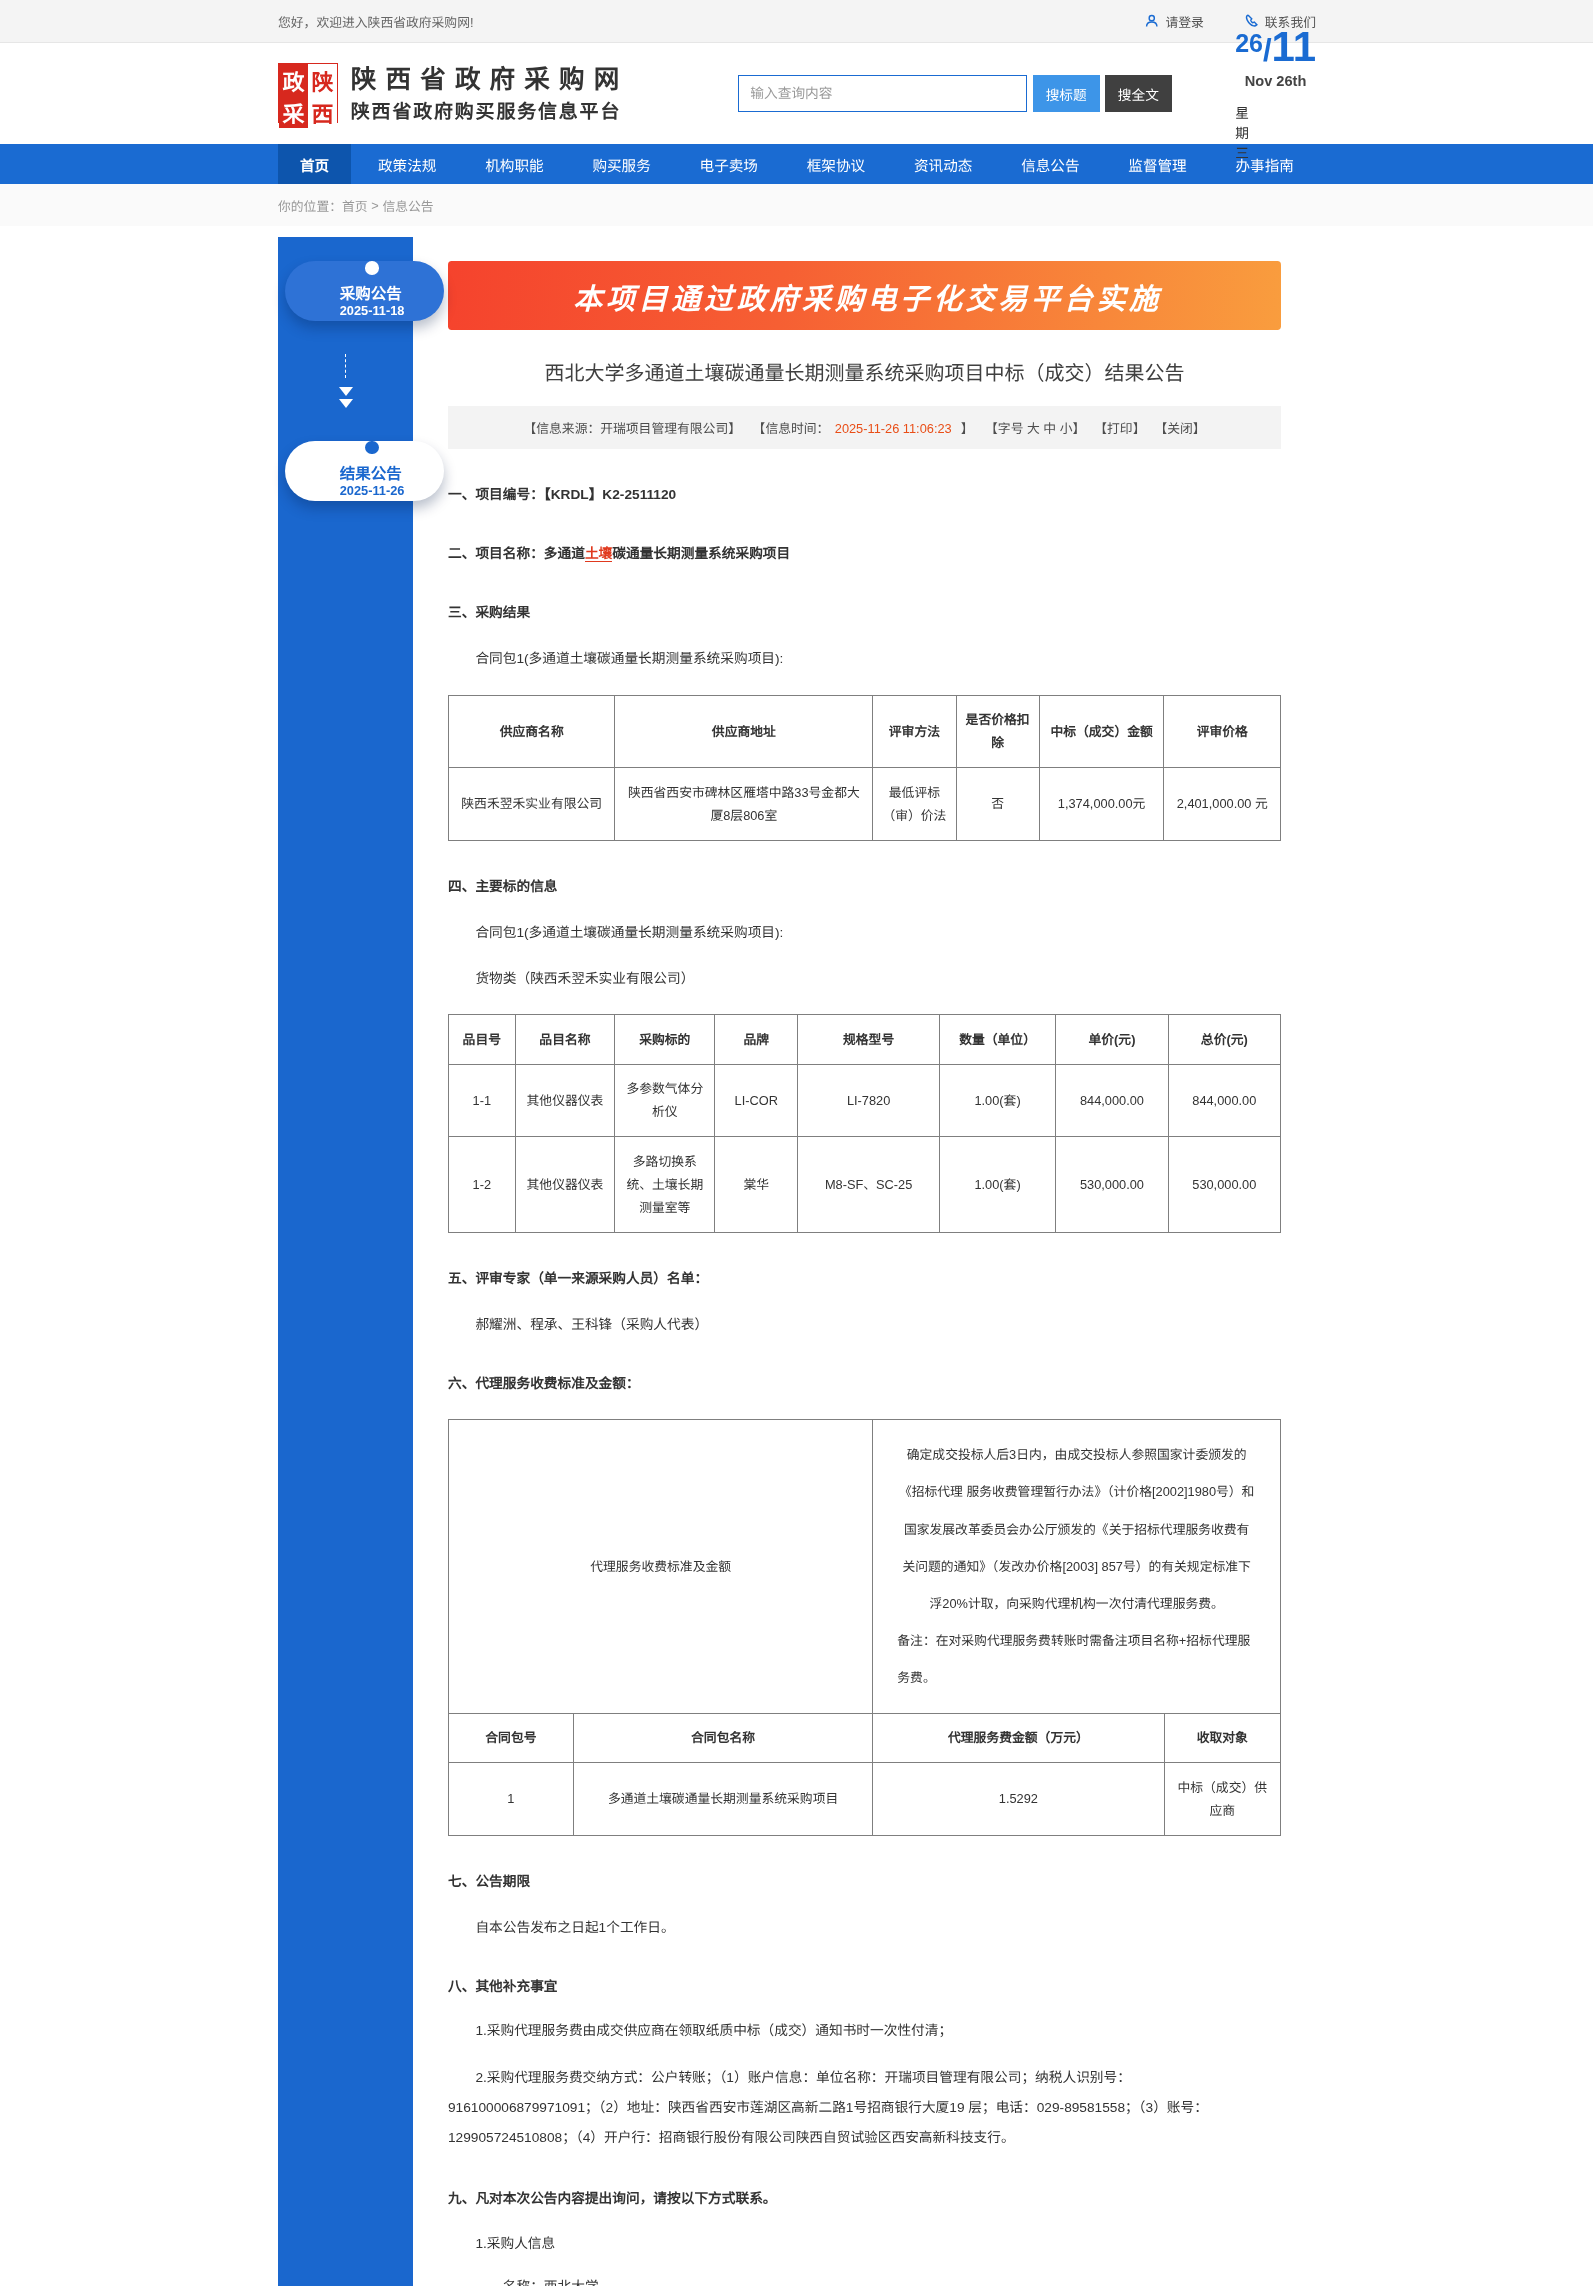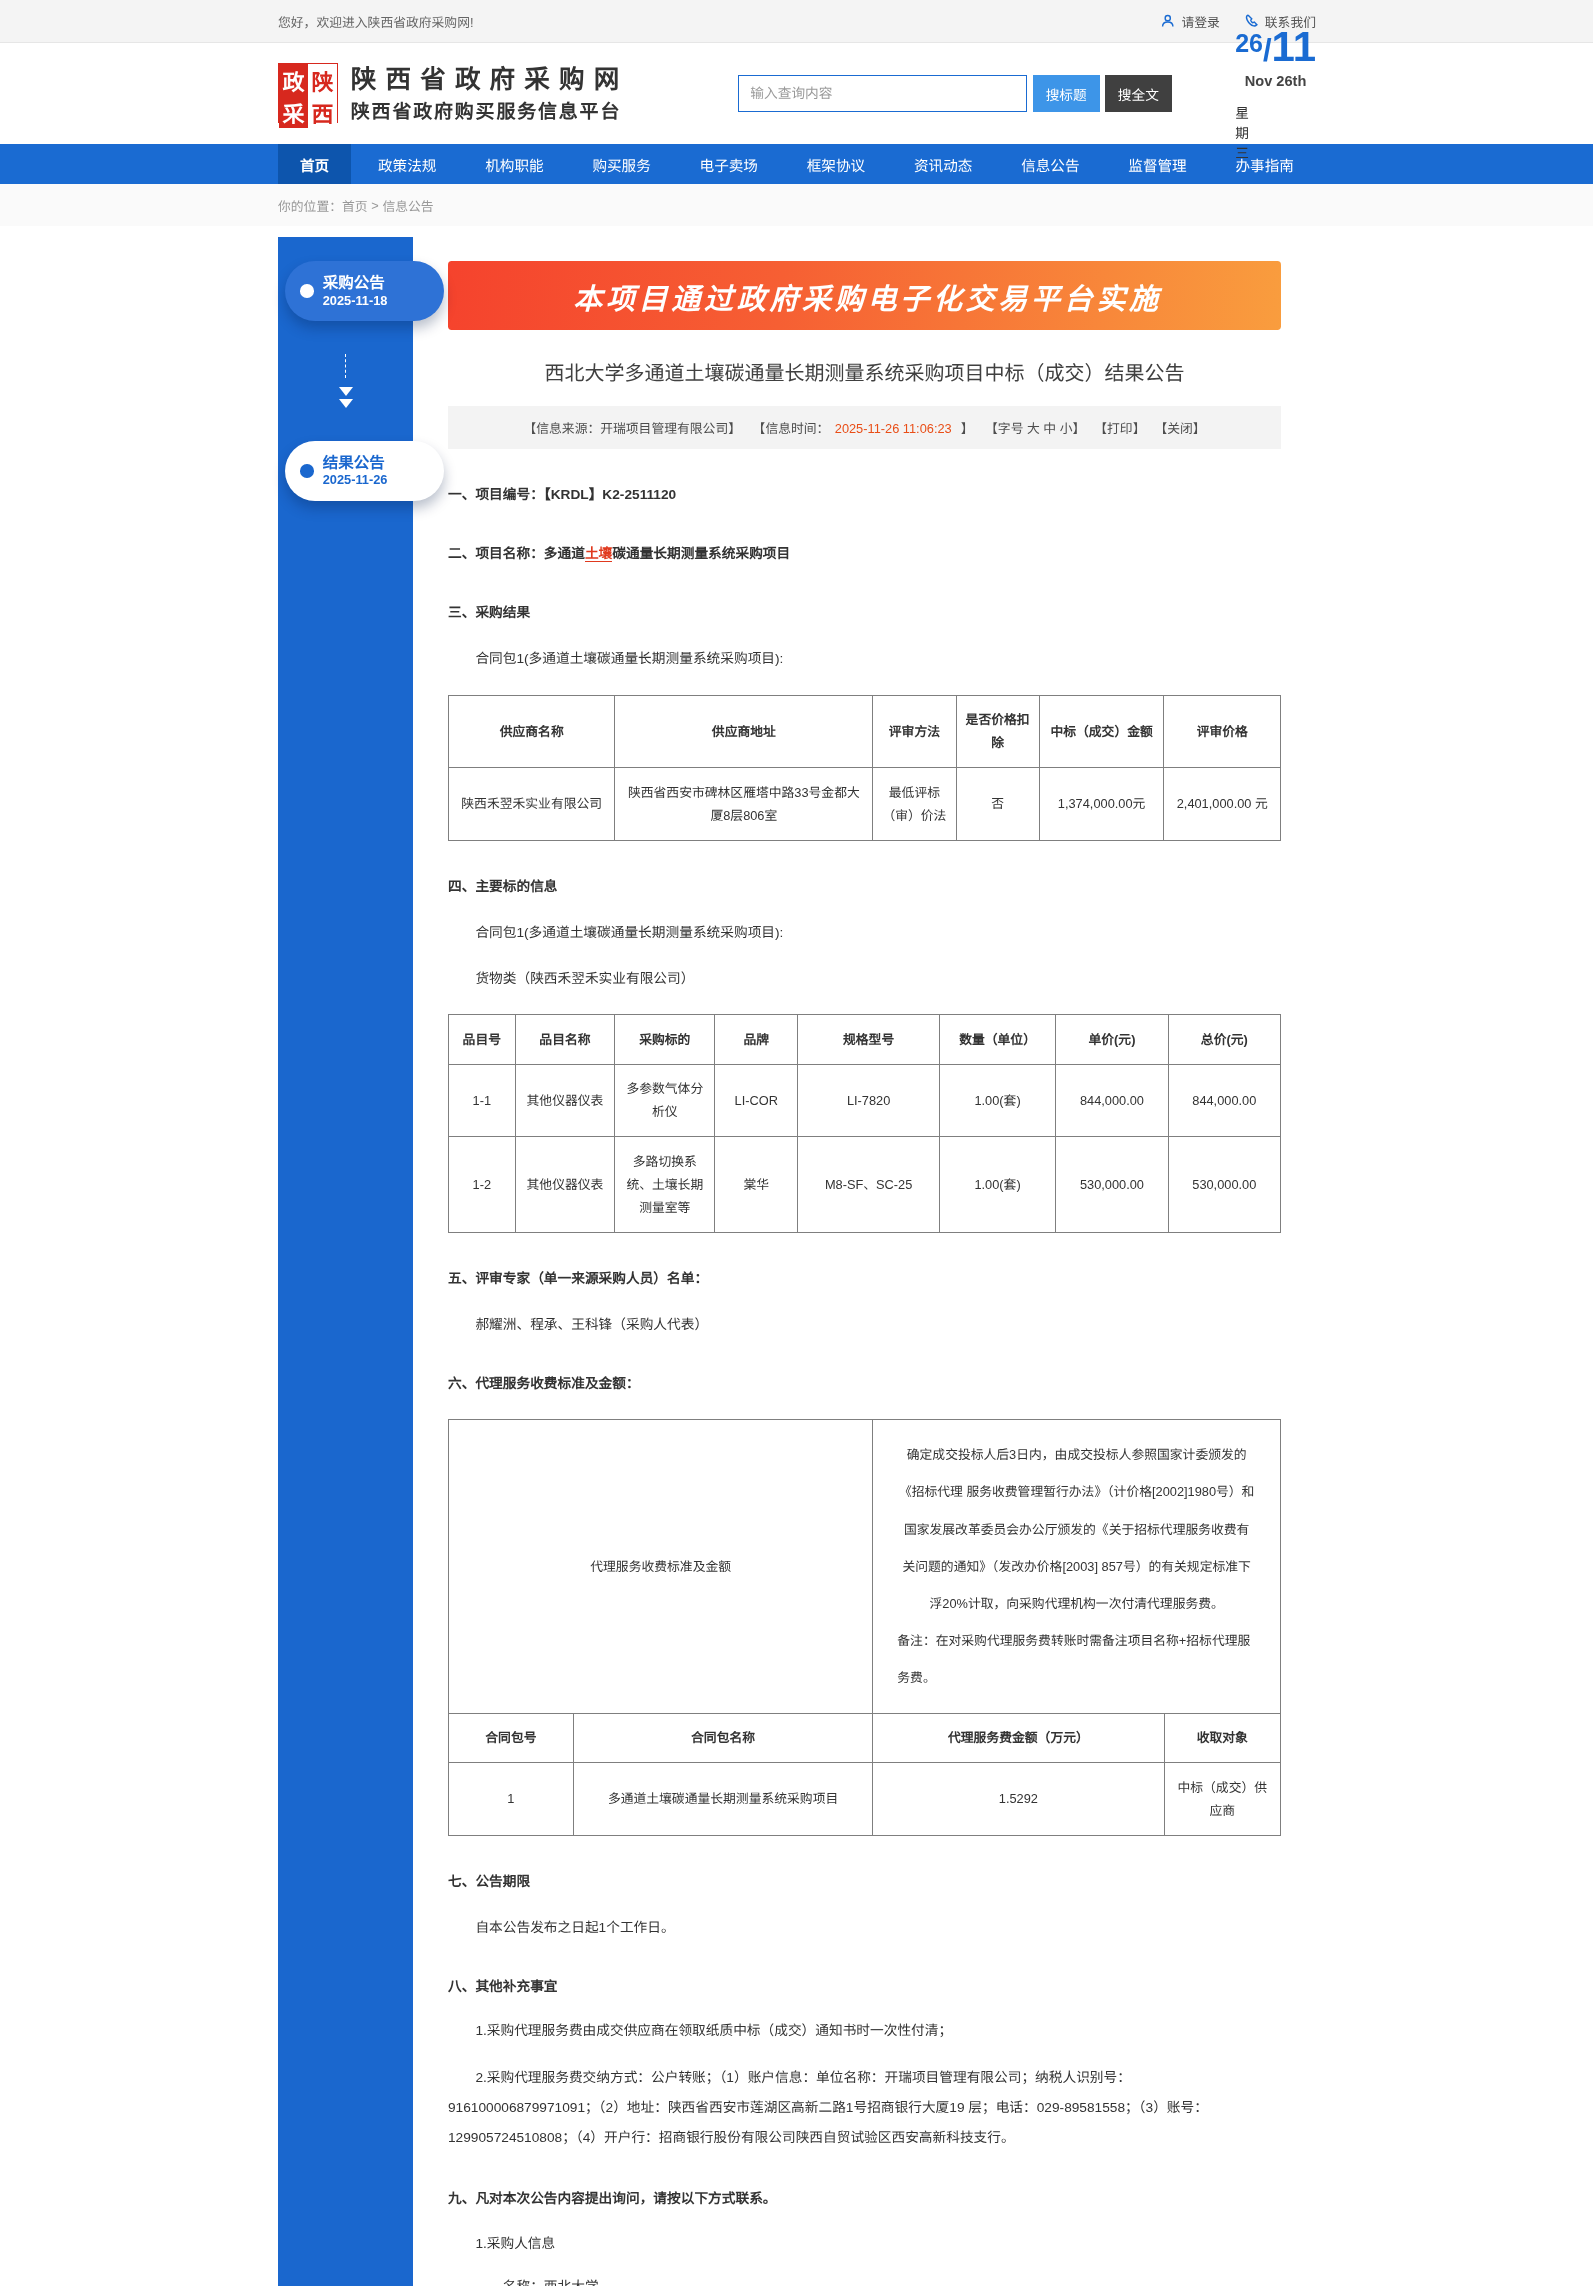--- a/index.html
+++ b/index.html
@@ -3,21 +3,21 @@
 <meta charset="utf-8">
 <style>
   html,body{margin:0;padding:0;background:#fff;}
   body{font-family:"Liberation Sans","DejaVu Sans",sans-serif;color:#333;}
   .page{width:1594px;margin:0 auto;background:#fff;}
   .inner{width:1038px;margin:0 auto;}
 
   
   .topbar{background:#f4f4f4;border-bottom:0.9px solid #e6e6e6;height:42px;font-size:12.8px;color:#666;}
   .topbar .inner{display:flex;align-items:center;height:100%;justify-content:space-between;}
-  .top-links{display:flex;align-items:center;gap:24px;}
+  .top-links{display:flex;align-items:center;gap:40px;}
   .top-link{display:flex;align-items:center;gap:5.5px;color:#555;cursor:pointer;}
   .top-link svg{display:block;}
 
   
   .header{height:101px;background:#fff;}
   .header .inner{display:flex;align-items:center;height:100%;}
   .logo-wrap{display:flex;align-items:center;gap:12.8px;}
   .seal{width:60px;height:60px;display:grid;grid-template-columns:1fr 1fr;grid-template-rows:1fr 1fr;border:1.8px solid #d7281e;box-sizing:border-box;}
   .seal span{display:flex;align-items:center;justify-content:center;font-weight:bold;font-size:22px;}
   .seal .red{background:#d7281e;color:#fff;}
@@ -46,21 +46,21 @@
 
   
   .crumbbar{background:#fafafa;height:42px;}
   .crumbbar .inner{display:flex;align-items:center;height:100%;font-size:12.8px;color:#999;}
   .crumb-link{color:#999;cursor:pointer;}
   .crumb-sep{margin:0 3.7px;}
 
   
   .main{width:1038px;margin:11px auto 24px;display:flex;align-items:stretch;}
   .sidebar{flex:0 0 135px;width:135px;background:#1a67ce;padding-top:24px;position:relative;z-index:2;}
-  .side-item{width:159px;margin-left:7.3px;height:60px;border-radius:30px;display:flex;align-items:center;padding-left:14.6px;box-sizing:border-box;gap:9.1px;cursor:pointer;box-shadow:0 7.3px 12.8px rgba(0,25,70,.28);}
+  .side-item{width:159px;margin-left:7.3px;height:60px;border-radius:30px;display:flex;align-items:center;padding-left:14.6px;box-sizing:border-box;gap:9.1px;cursor:pointer;box-shadow:0 7.3px 12.8px rgba(0,25,70,.28);flex-direction:column;}
   .side-item .dot{width:13.7px;height:13.7px;border-radius:50%;flex:0 0 13.7px;}
   .side-item .txt{display:flex;flex-direction:column;line-height:1.25;}
   .side-item .lbl{font-size:15.5px;font-weight:bold;}
   .side-item .dt{font-size:12.8px;font-weight:bold;}
   .side-item.blue{background:#2e72d6;color:#fff;}
   .side-item.blue .dot{background:#fff;}
   .side-item.white{background:#fff;color:#1a67ce;}
   .side-item.white .dot{background:#1a67ce;}
   .flow-arrow{display:flex;flex-direction:column;align-items:center;margin:33px 0;}
   .flow-dash{width:0;height:24px;border-left:1.8px dashed #fff;margin-bottom:6.4px;}

